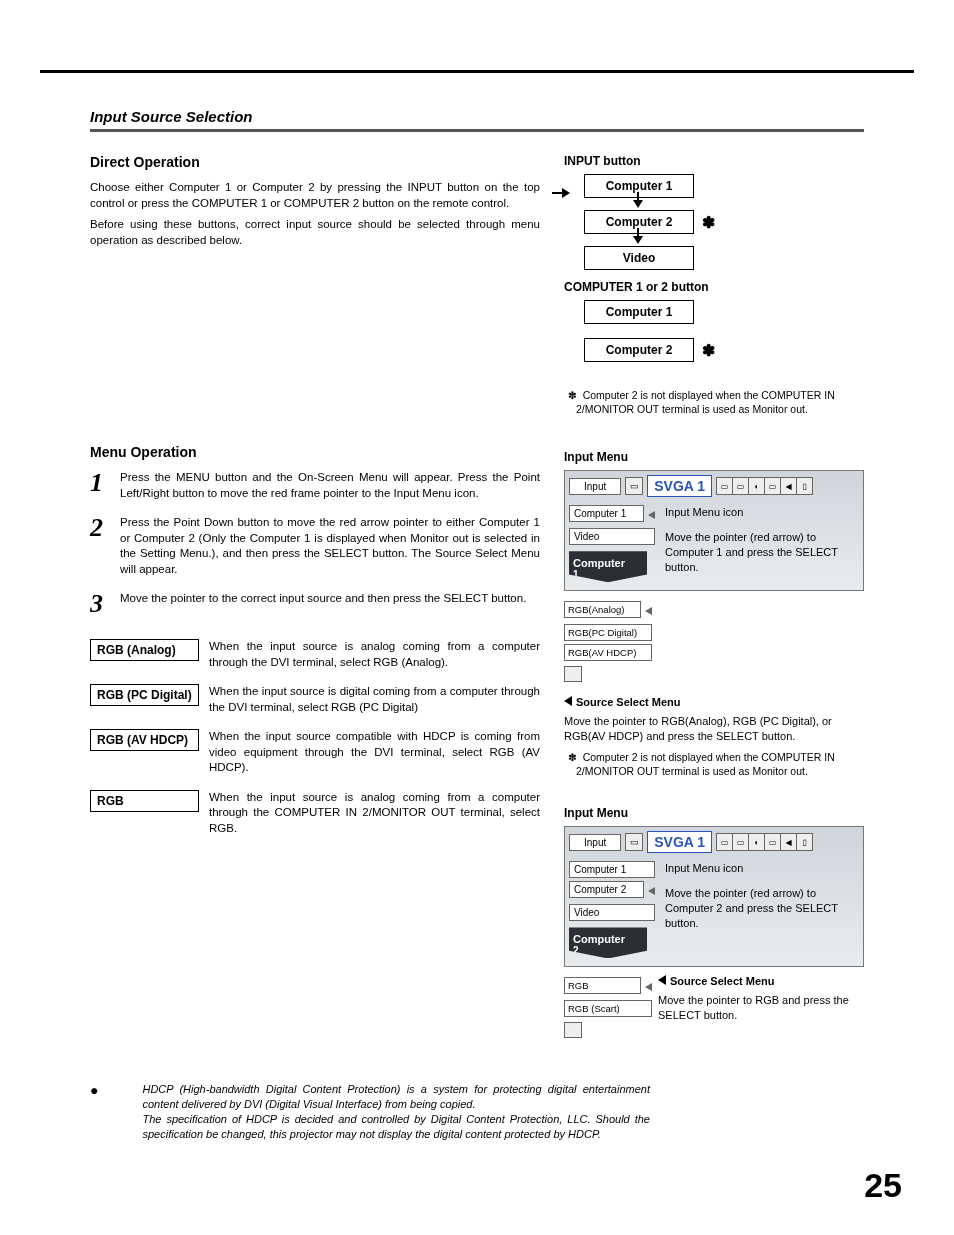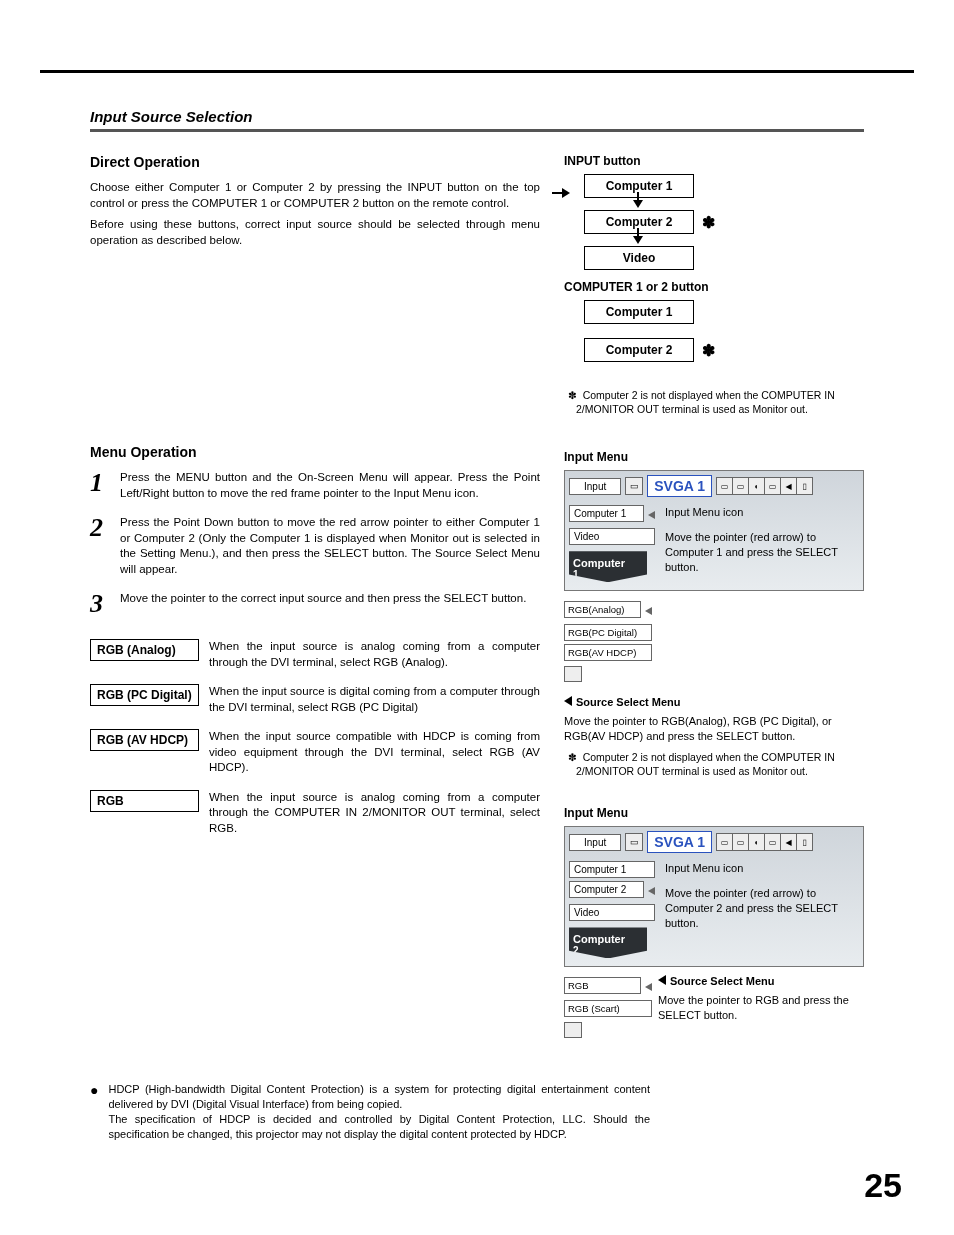--- a/index.html
+++ b/index.html
@@ -183,21 +183,21 @@
   }
   .ptr-line { display: flex; align-items: center; gap: 4px; margin-bottom: 3px; }
   .ssm-label { font-weight: bold; font-size: 11px; }
 
   .footnote-block {
     margin-top: 40px;
     display: flex; gap: 10px;
     width: 560px;
   }
   .bullet { font-size: 14px; }
-  .footnote { font-size: 11px; line-height: 1.35; text-align: justify; }
+  .footnote { font-style: italic; font-size: 11px; line-height: 1.35; text-align: justify; margin-left: 34px; }
 
   .page-num {
     position: absolute;
     right: 52px; bottom: 30px;
     font-size: 34px; font-weight: bold;
   }
   .tiny-icon {
     width: 16px; height: 14px; border:1px solid #666; background:#eee;
     display:inline-block; margin-top:2px;
   }

